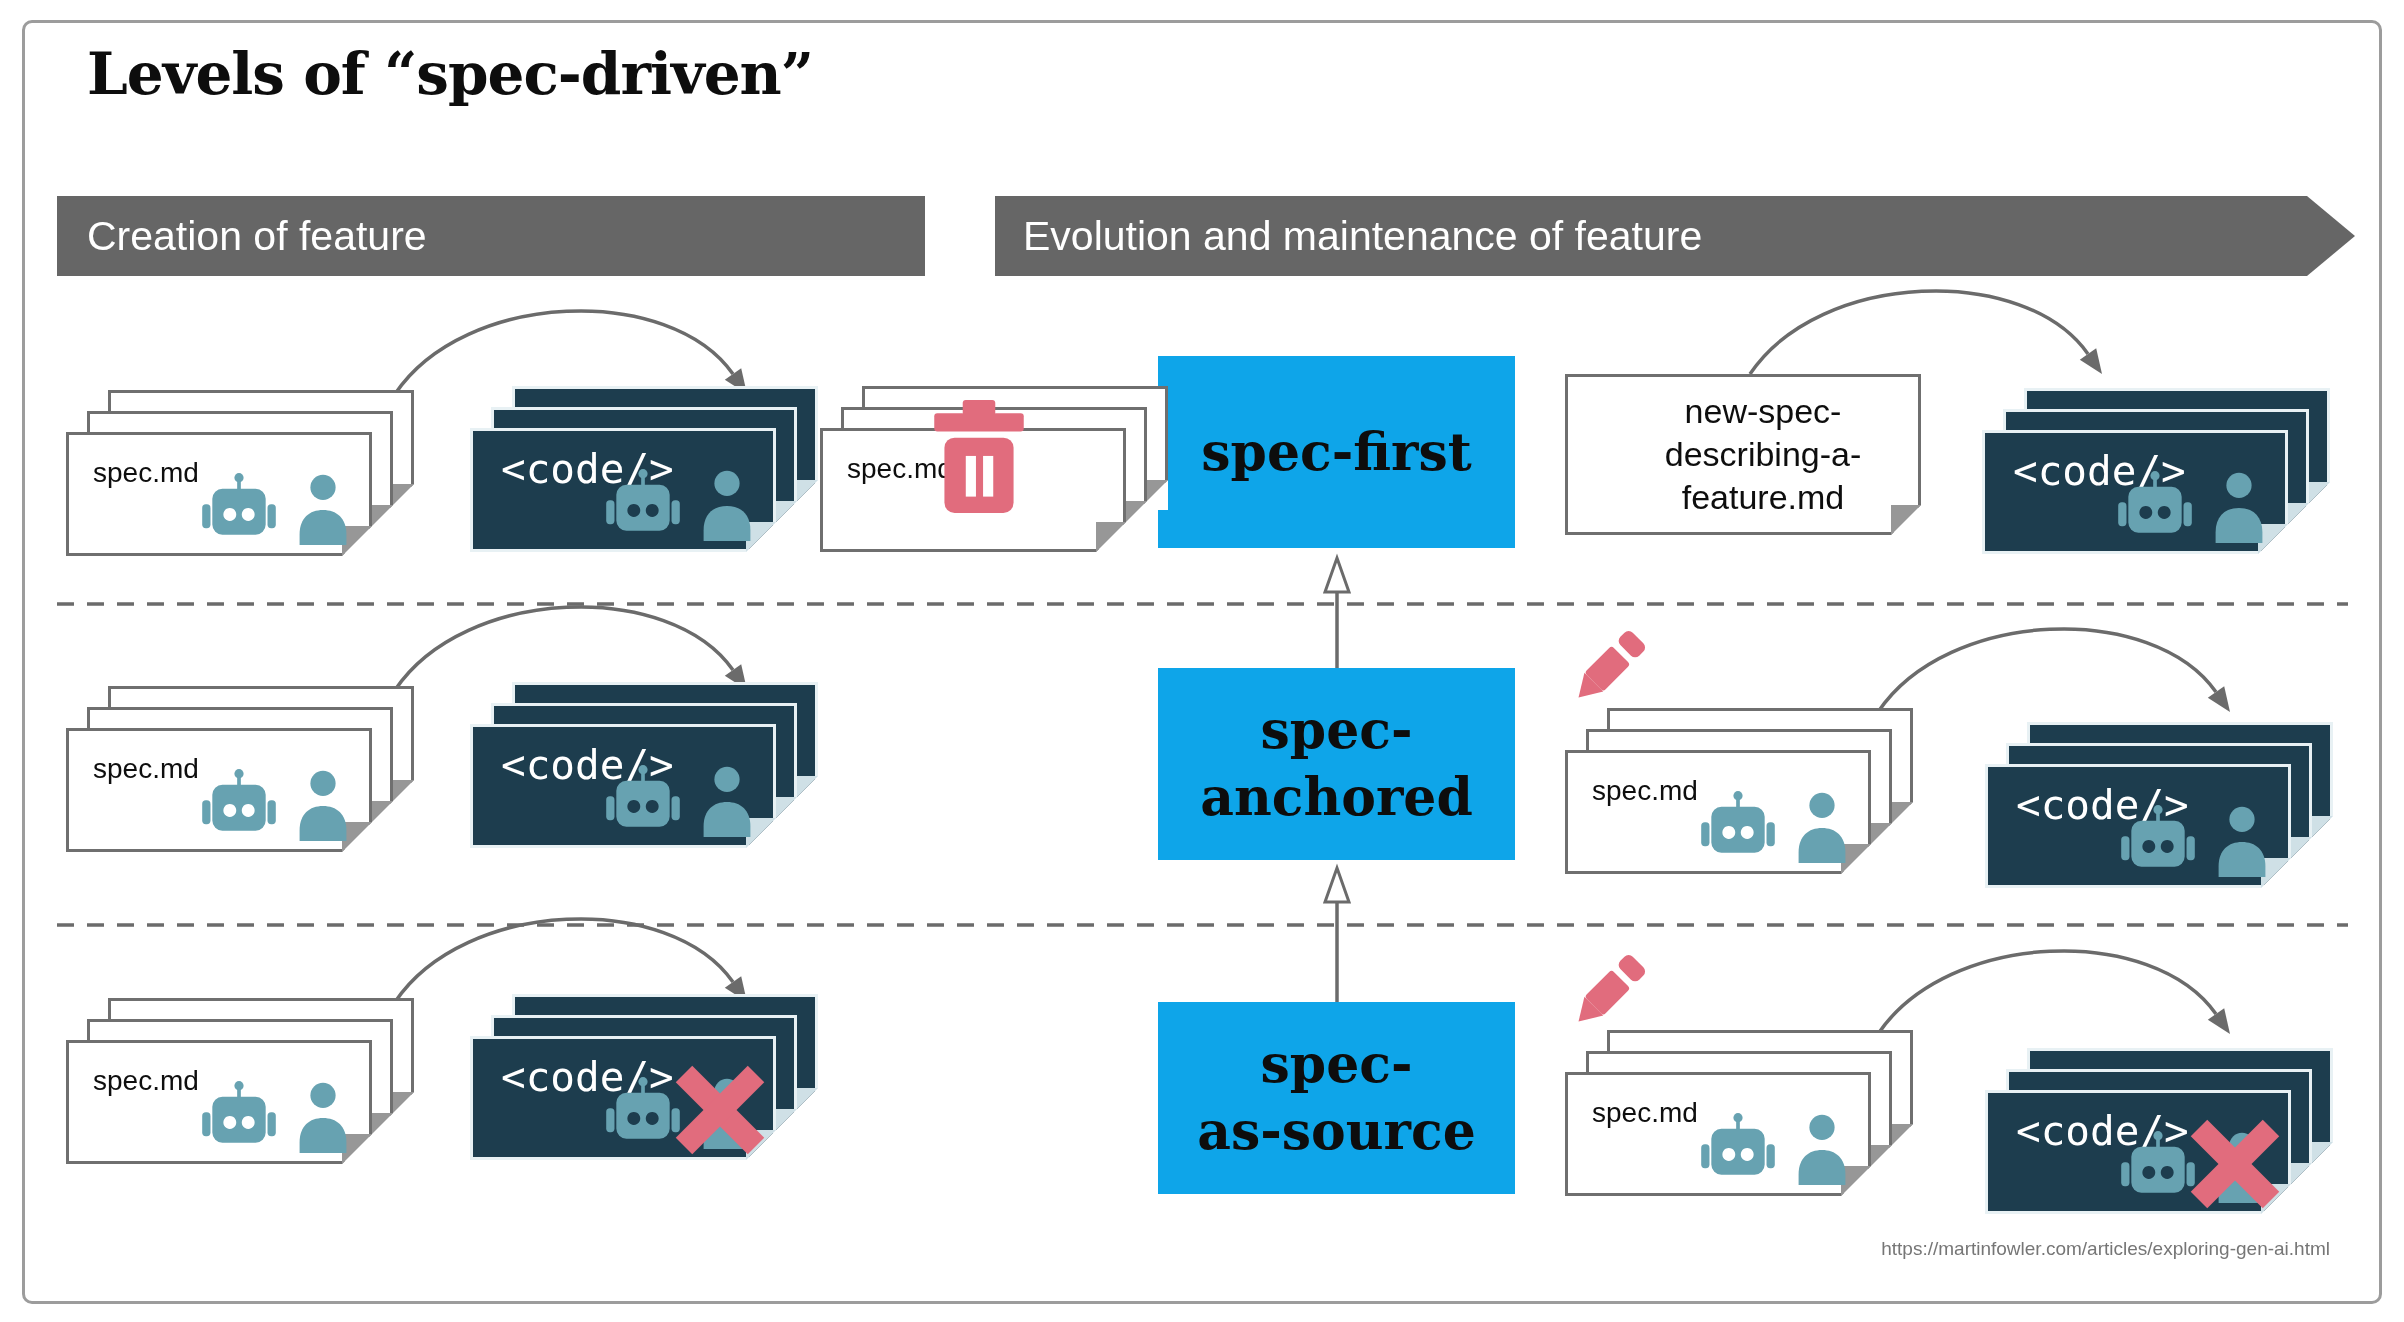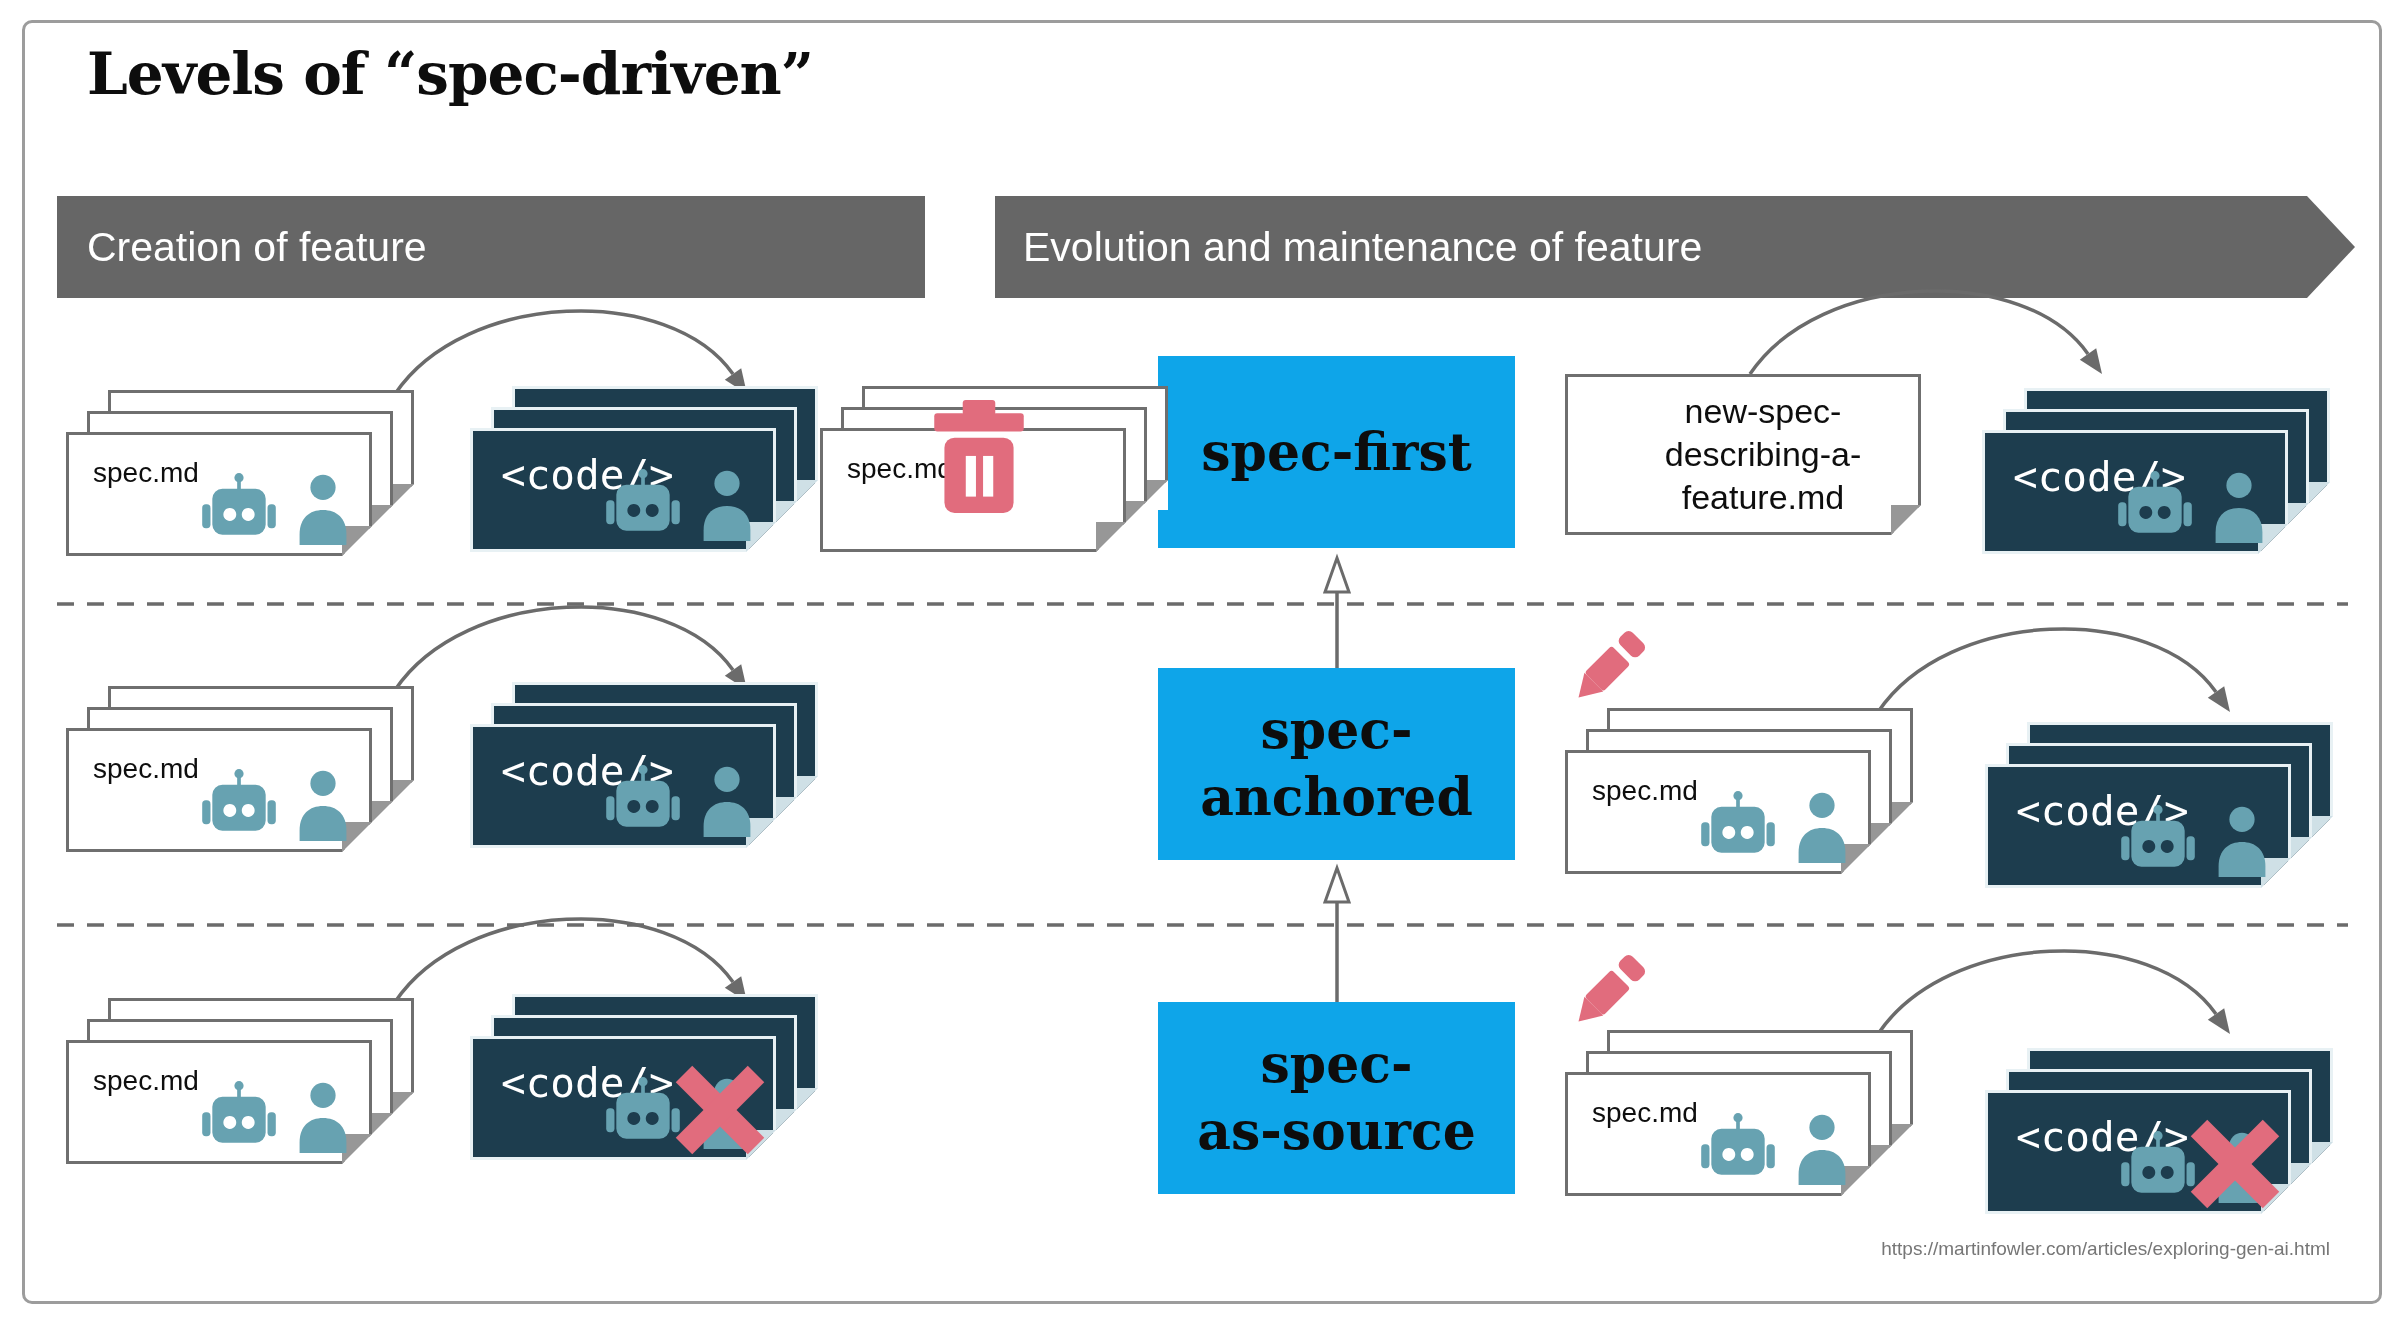--- a/index.html
+++ b/index.html
@@ -4,21 +4,21 @@
 <style>
   html,body{margin:0;padding:0;background:#ffffff;}
   .canvas{position:relative;width:2404px;height:1322px;background:#fff;overflow:hidden;
           font-family:"Liberation Sans","DejaVu Sans",sans-serif;color:#111;}
   .frame{position:absolute;left:22px;top:20px;width:2354px;height:1278px;
          border:3px solid #9c9c9c;border-radius:10px;}
 
   .title{position:absolute;left:60px;top:40px;
          font:700 58px "DejaVu Serif","Liberation Serif",serif;color:#0d0d0d;letter-spacing:-1px;margin-left:27px;}
 
-  .banner{position:absolute;top:196px;height:102px;background:#666666;color:#fff;
+  .banner{position:absolute;top:196px;height:80px;background:#666666;color:#fff;
           font-size:41px;display:flex;align-items:center;padding-left:30px;box-sizing:border-box;}
   .banner.left{left:57px;width:868px;}
   .banner.right{left:995px;width:1360px;
           clip-path:polygon(0 0,calc(100% - 48px) 0,100% 50%,calc(100% - 48px) 100%,0 100%);padding-left:28px;}
 
   .divider{position:absolute;left:57px;width:2291px;height:8px;}
 
   
   .stack{position:absolute;width:348px;height:166px;}
   .card{position:absolute;width:300px;height:118px;background:#fff;border:3px solid #6f6f6f;}
@@ -26,21 +26,21 @@
   .card.c1{left:21px;top:21px;z-index:2;}
   .card.c2{left:42px;top:0;z-index:1;}
   .card::before{content:"";position:absolute;right:-3px;bottom:-3px;width:30px;height:30px;
                 background:#fff;clip-path:polygon(100% 0,100% 100%,0 100%);z-index:2;}
   .card::after{content:"";position:absolute;right:-3px;bottom:-3px;width:30px;height:30px;
                background:#979797;clip-path:polygon(0 0,100% 0,0 100%);z-index:3;}
   .stack.dark .card{background:#1d3d4e;border-color:#e8f1f4;}
   .stack.dark .card::after{background:#cfe0e6;}
 
   .card-label{position:absolute;left:24px;top:22px;font-size:28px;color:#0e0e0e;z-index:4;white-space:nowrap;}
-  .stack.dark .card-label{color:#fff;font-family:"DejaVu Sans Mono","Liberation Mono",monospace;font-size:41px;top:20px;left:28px;}
+  .stack.dark .card-label{color:#fff;font-family:"DejaVu Sans Mono","Liberation Mono",monospace;font-size:41px;top:14px;left:28px;}
 
   .crew{position:absolute;right:18px;bottom:8px;display:flex;align-items:flex-end;gap:10px;z-index:5;}
   .i-robot{width:92px;height:74px;}
   .i-person{width:56px;height:72px;}
   .teal{fill:#67a2b1;}
   .x-badge{position:absolute;right:0px;bottom:-6px;width:106px;height:106px;z-index:6;fill:#e16c7d;}
   .trash-badge{position:absolute;left:108px;top:14px;width:102px;height:120px;z-index:7;}
 
   .note-card{position:absolute;left:1565px;top:374px;width:350px;height:155px;background:#fff;
              border:3px solid #6f6f6f;z-index:3;display:flex;align-items:center;justify-content:center;}

